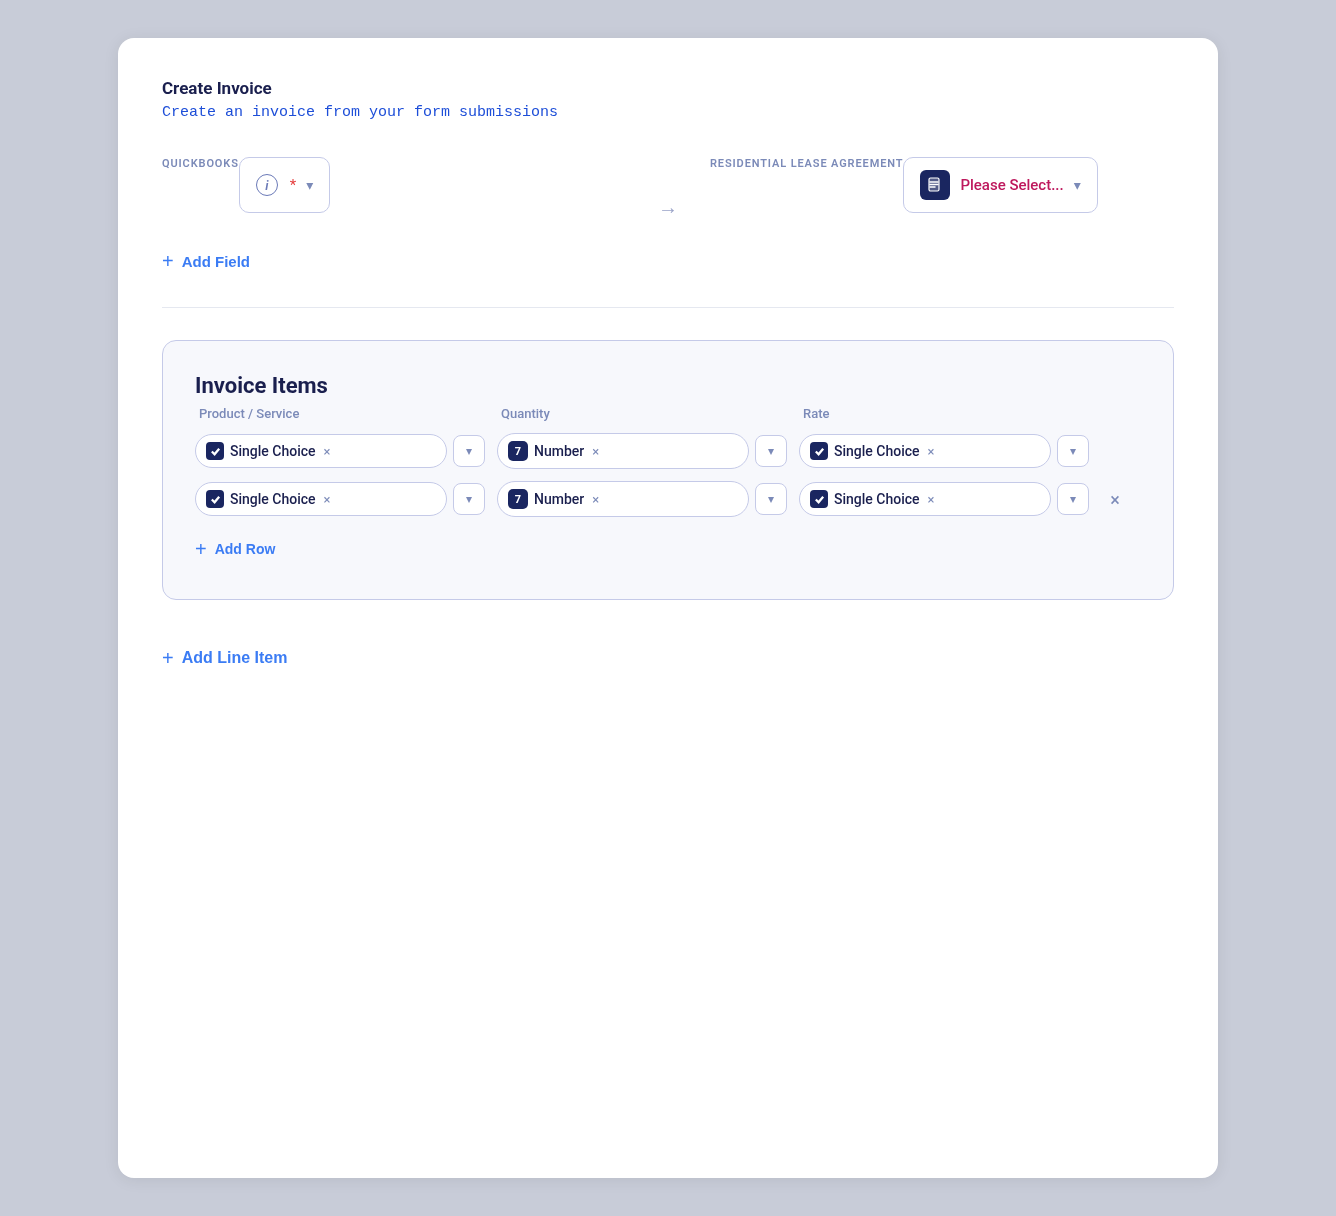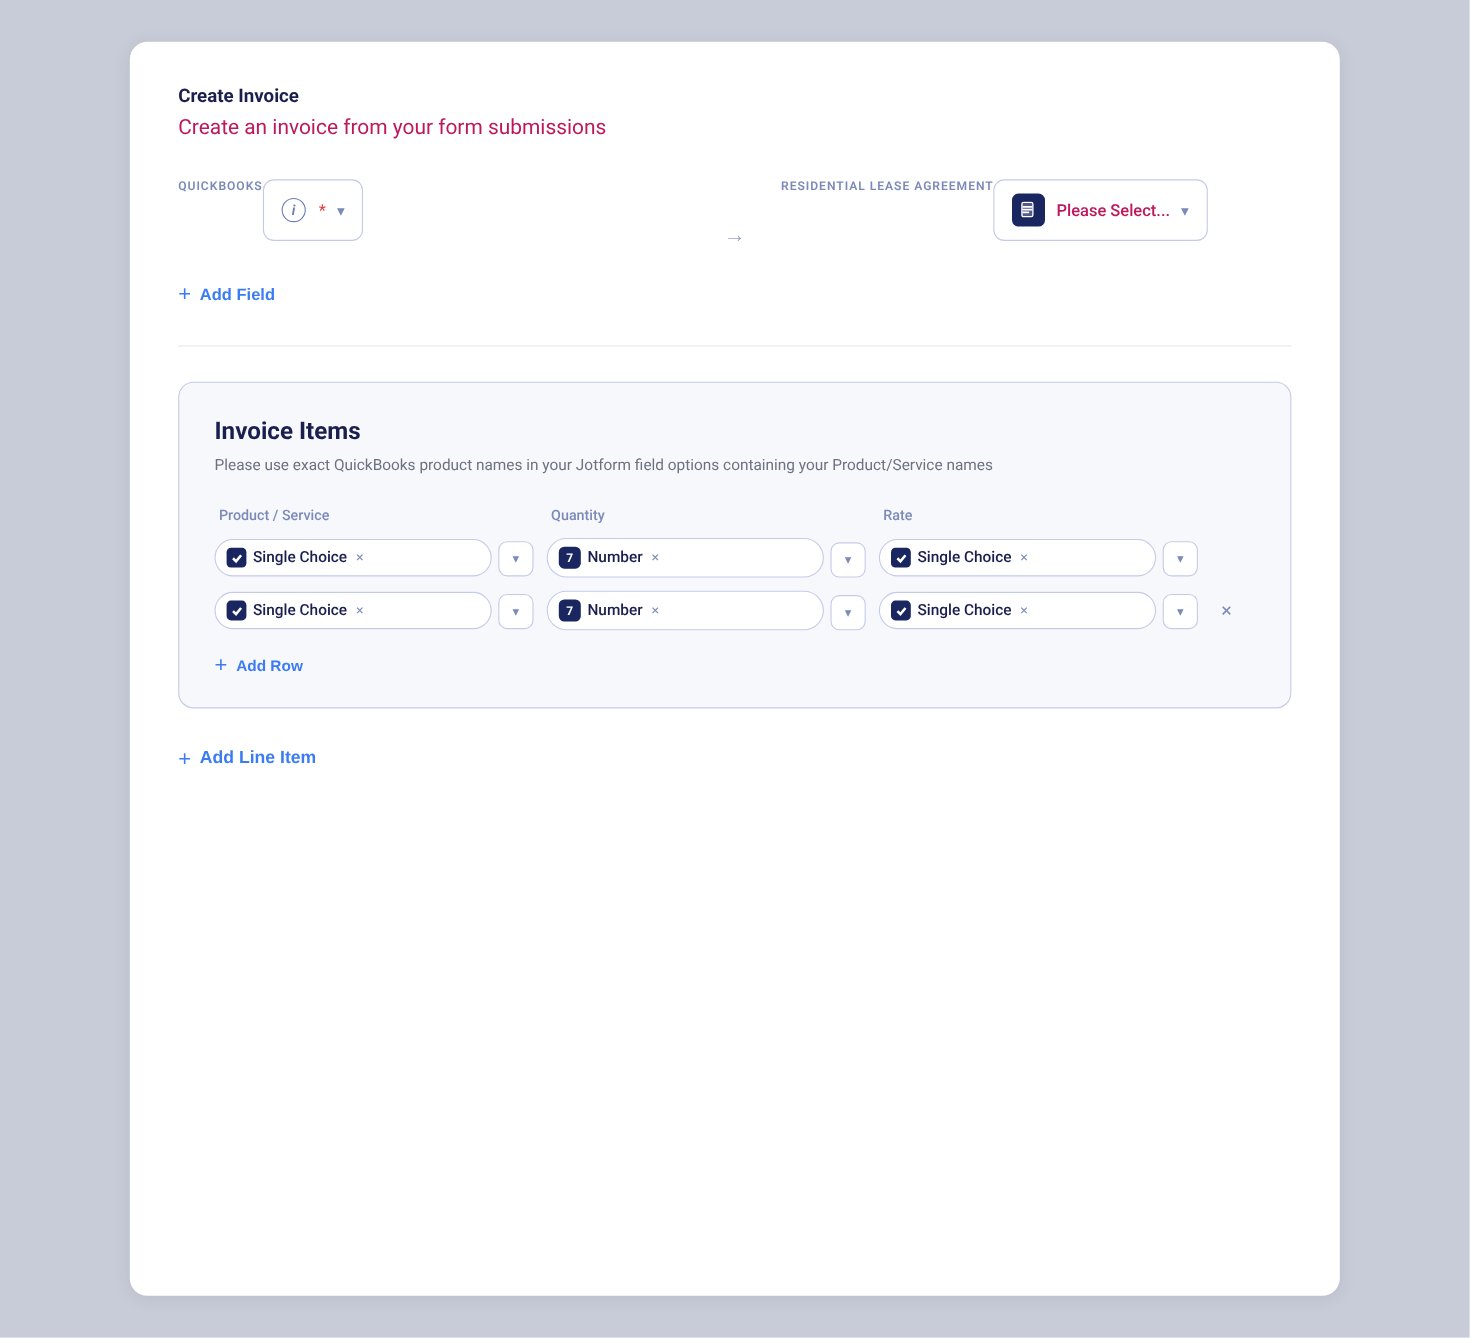--- a/index.html
+++ b/index.html
@@ -20,23 +20,24 @@
       box-shadow: 0 2px 16px rgba(0,0,0,0.08);
       position: relative;
     }
     .page-title {
       font-size: 17px;
       font-weight: 700;
       color: #1a1f4e;
       margin-bottom: 6px;
     }
     .page-subtitle {
-      font-size: 19px;
-      color: #be185d;
+      font-size: 15px;
+      color: #1d4ed8;
       margin-bottom: 36px;
+      font-family: Liberation Mono, monospace;
     }
     .fields-row {
       display: flex;
       gap: 32px;
       align-items: flex-start;
       margin-bottom: 28px;
     }
     .field-group {
       display: flex;
       flex-direction: row;
@@ -129,23 +130,23 @@
       margin-bottom: 0;
     }
     .divider {
       height: 1px;
       background: #e5e8f0;
       margin: 32px 0;
     }
     .invoice-items-box {
       border: 1.5px solid #c5cae8;
       border-radius: 14px;
-      padding: 32px 32px 28px 32px;
+      padding: 32px 32px 40px 32px;
       background: #f7f8fc;
-      margin-bottom: 32px;
+      margin-bottom: 44px;
     }
     .invoice-items-title {
       font-size: 22px;
       font-weight: 700;
       color: #1a1f4e;
       margin-bottom: 8px;
     }
     .invoice-items-desc {
       font-size: 14px;
       color: #6b7280;
@@ -166,21 +167,21 @@
     }
     .table-row {
       display: grid;
       grid-template-columns: 1fr 1fr 1fr 40px;
       gap: 12px;
       margin-bottom: 12px;
       align-items: center;
     }
     .cell-container {
       display: flex;
-      align-items: flex-end;
+      align-items: center;
       gap: 6px;
     }
     .tag-pill {
       display: flex;
       align-items: center;
       gap: 6px;
       background: #fff;
       border: 1.5px solid #c5cae8;
       border-radius: 999px;
       padding: 7px 10px 7px 10px;
@@ -327,21 +328,20 @@
 
   <button class="add-field-btn">
     <span class="plus-icon">+</span>
     <span>Add Field</span>
   </button>
 
   <div class="divider"></div>
 
   <div class="invoice-items-box">
     <h2 class="invoice-items-title">Invoice Items</h2>
-    <p class="invoice-items-desc">Please use exact QuickBooks product names in your Jotform field options containing your Product/Service names</p>
 
     <div class="table-header-row">
       <div class="col-header">Product / Service</div>
       <div class="col-header">Quantity</div>
       <div class="col-header">Rate</div>
       <div class="col-header"></div>
     </div>
 
     <div class="table-row first-row">
 

